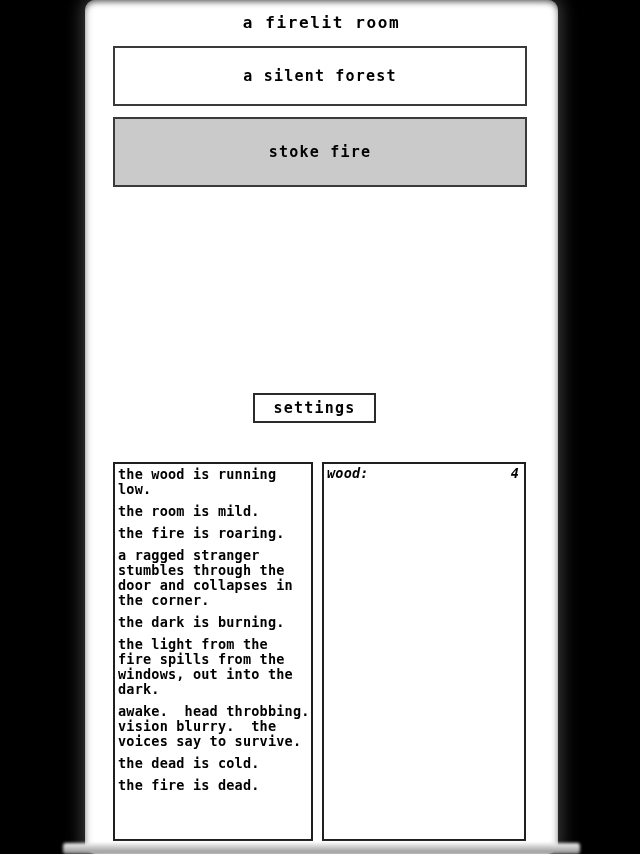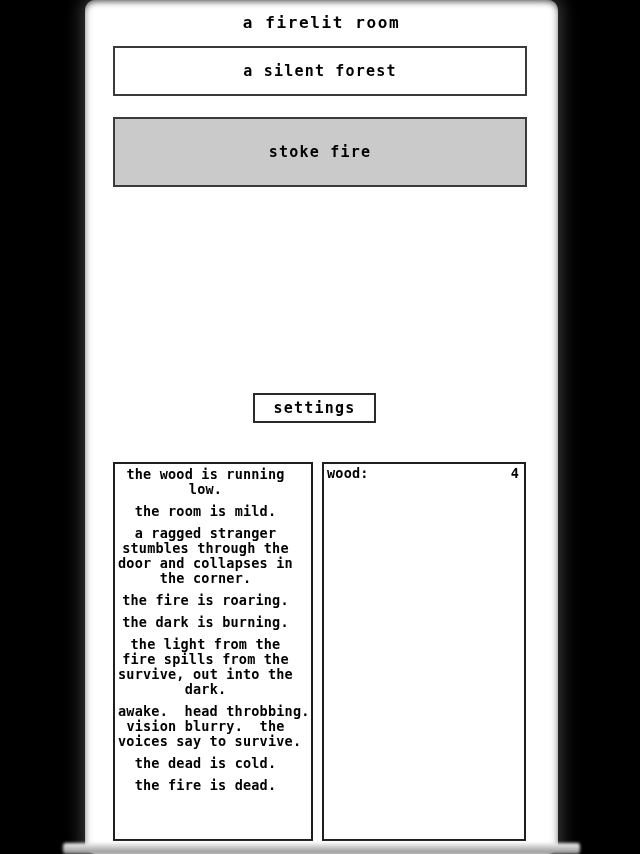--- a/index.html
+++ b/index.html
@@ -35,34 +35,34 @@
   }
   .btn{
     position:absolute;box-sizing:border-box;
     display:flex;align-items:center;justify-content:center;
     border:2px solid var(--button-border);
     background:var(--screen-background);
     font-size:15px;letter-spacing:1.2px;
     font-family:inherit;font-weight:bold;color:var(--text);
     cursor:pointer;
   }
-  .btn-forest{left:28px;top:46px;width:414px;height:50px;}
+  .btn-forest{left:28px;top:46px;width:414px;height:60px;}
   .btn-stoke{left:28px;top:117px;width:414px;height:70px;background:var(--stoke-button-background);}
   .btn-settings{left:168px;top:393px;width:123px;height:30px;border-color:#2a2a2a;}
   .panel{
     position:absolute;top:462px;box-sizing:border-box;height:379px;
     border:2px solid var(--panel-border);
     font-size:13.5px;letter-spacing:0.2px;line-height:15px;
     overflow:hidden;background:var(--screen-background);
   }
   .log-panel{left:28px;width:200px;padding:3px 2px 3px 3px;}
   .res-panel{left:237px;width:204px;padding:2px 5px 2px 3px;}
-  .log-entry{white-space:pre;margin:0 16px 7px 0;text-align:center;}
+  .log-entry{white-space:pre;margin:0 16px 7px 0;}
   .log-line{white-space:pre;}
-  .res-row{display:flex;justify-content:space-between;align-items:flex-end;}
+  .res-row{display:flex;justify-content:space-between;align-items:flex-end;font-style:italic;}
   .bottom-bar{
     position:absolute;left:-22px;right:-22px;bottom:0;height:11px;
     background:linear-gradient(var(--bottom-bar-top), var(--bottom-bar-bottom));
     filter:blur(1.5px);border-radius:3px;
   }
 </style>
 </head>
 <body>
 
 <div class="screen">
@@ -70,24 +70,24 @@
 
   <button class="btn btn-forest">a silent forest</button>
 
   <button class="btn btn-stoke">stoke fire</button>
 
   <button class="btn btn-settings">settings</button>
 
   <div class="panel log-panel" id="log-panel">
       <div class="log-entry"><div class="log-line">the wood is running</div><div class="log-line">low.</div></div>
       <div class="log-entry"><div class="log-line">the room is mild.</div></div>
+      <div class="log-entry"><div class="log-line">the fire is roaring.</div></div>
       <div class="log-entry"><div class="log-line">a ragged stranger</div><div class="log-line">stumbles through the</div><div class="log-line">door and collapses in</div><div class="log-line">the corner.</div></div>
-      <div class="log-entry"><div class="log-line">the fire is roaring.</div></div>
       <div class="log-entry"><div class="log-line">the dark is burning.</div></div>
-      <div class="log-entry"><div class="log-line">the light from the</div><div class="log-line">fire spills from the</div><div class="log-line">survive, out into the</div><div class="log-line">dark.</div></div>
+      <div class="log-entry"><div class="log-line">the light from the</div><div class="log-line">fire spills from the</div><div class="log-line">windows, out into the</div><div class="log-line">dark.</div></div>
       <div class="log-entry"><div class="log-line">awake.  head throbbing.</div><div class="log-line">vision blurry.  the</div><div class="log-line">voices say to survive.</div></div>
       <div class="log-entry"><div class="log-line">the dead is cold.</div></div>
       <div class="log-entry"><div class="log-line">the fire is dead.</div></div>
     </div>
 
   <div class="panel res-panel" id="res-panel">
       <div class="res-row">
         <span>wood:</span>
         <span>4</span>
       </div>

